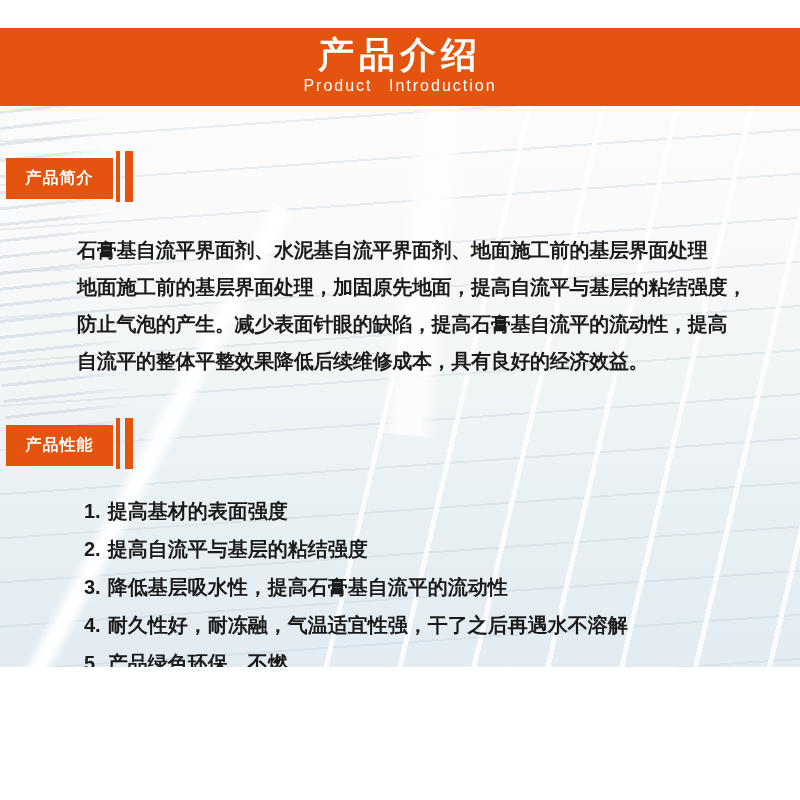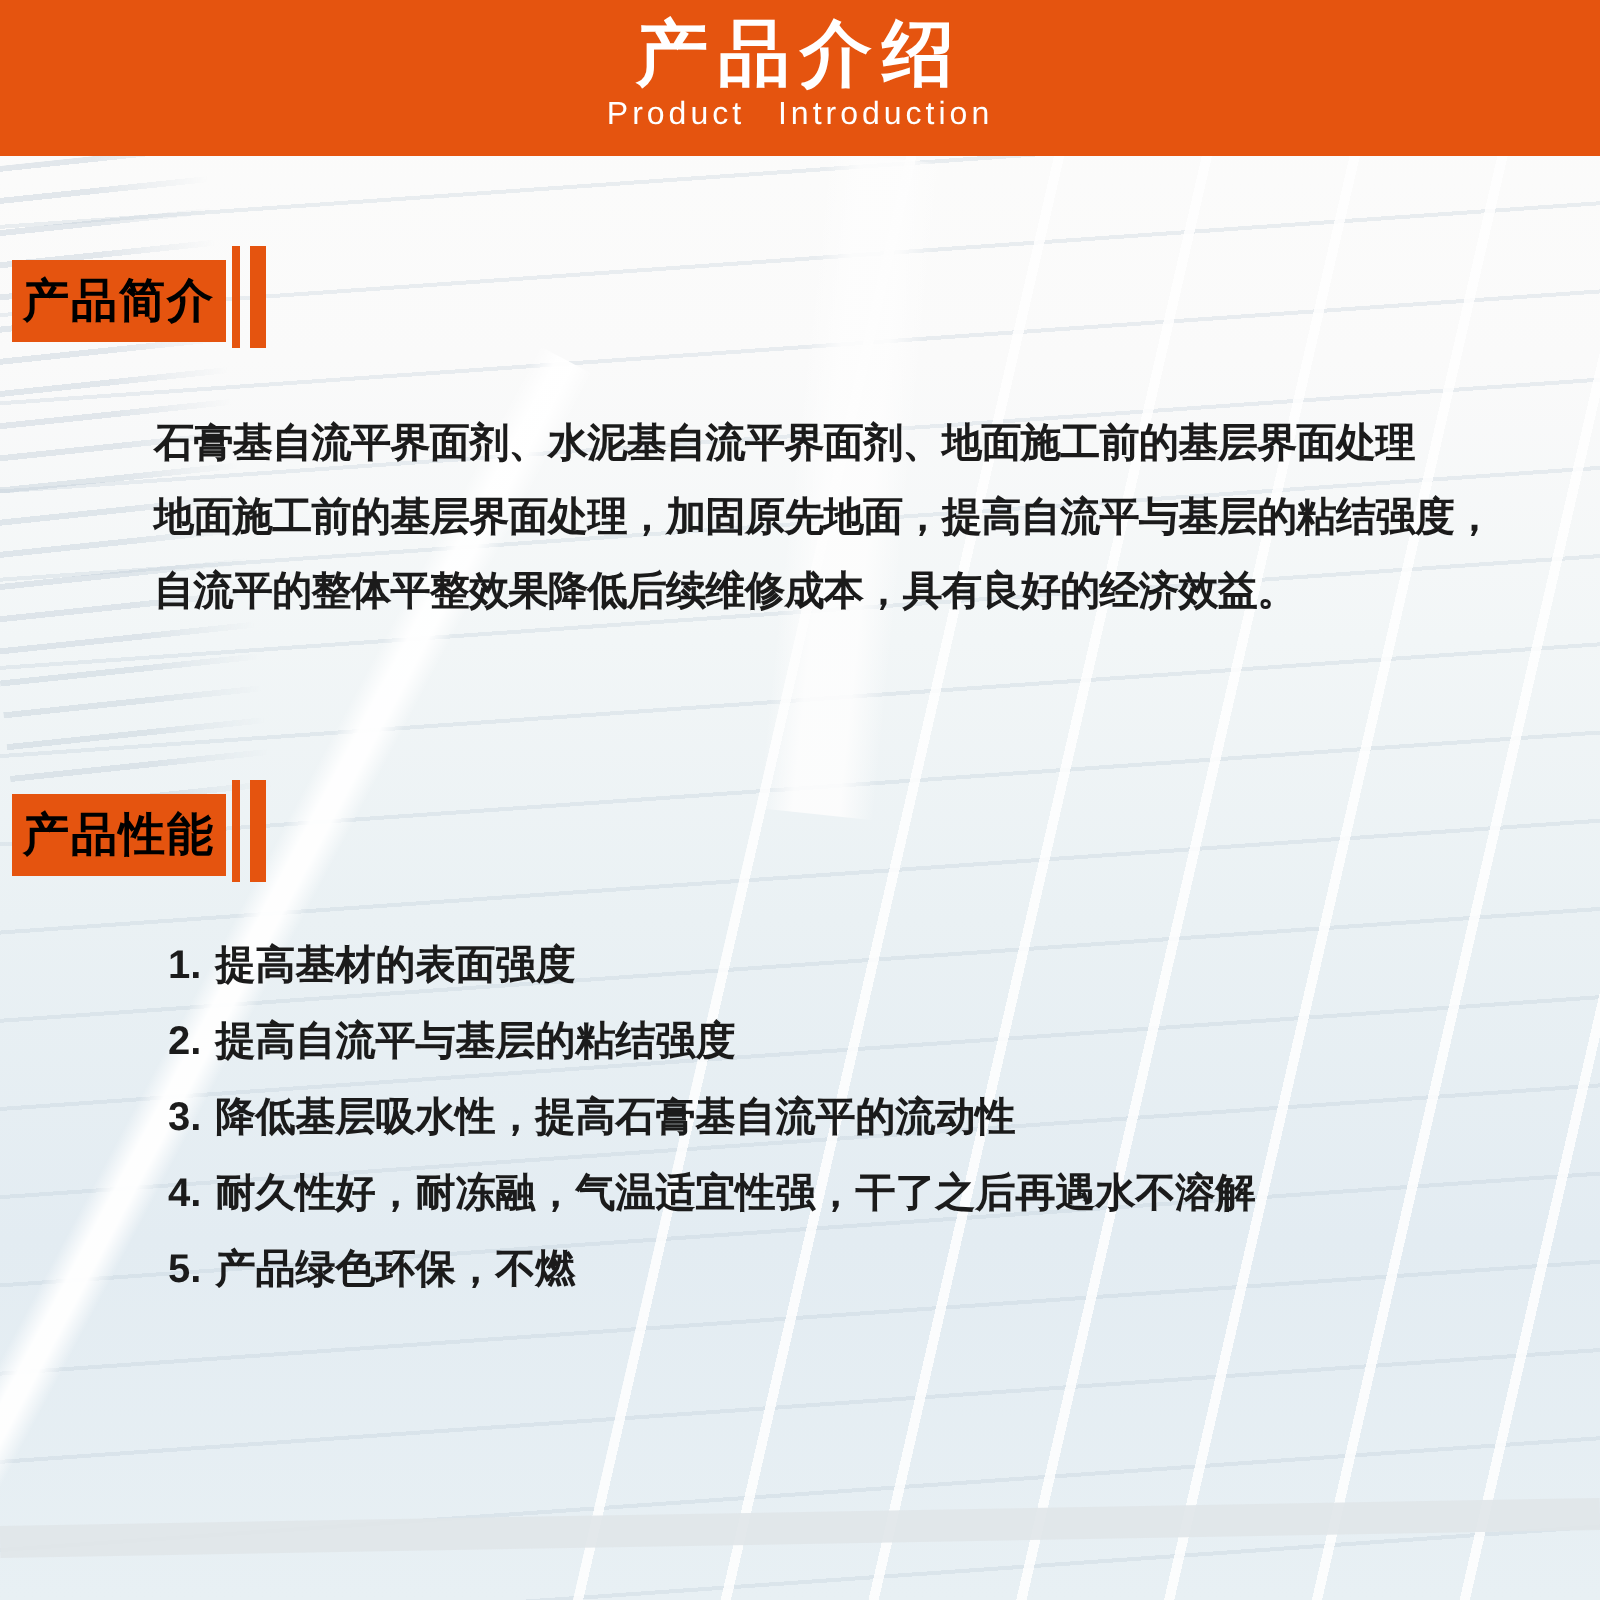--- a/index.html
+++ b/index.html
@@ -2,25 +2,26 @@
 <html style="--accent: #e5540f; --ink: #1b1b1b;"><head>
 <meta charset="utf-8">
 <style>
   * { margin: 0; padding: 0; box-sizing: border-box; }
   html, body { background: #ffffff; }
   body { font-family: "Liberation Sans", sans-serif; }
 
   .page {
     position: relative;
     width: 800px;
-    height: 800px;
+    height: 639px;
     overflow: hidden;
     background: linear-gradient(180deg,
       #fcfcfb 0px, #fafafa 180px, #f2f6f7 320px,
       #eaf1f4 460px, #e3ecf2 620px, #e8f0f4 800px);
+    margin-top: 28px;
   }
 
   
   .facade { position: absolute; inset: 0; pointer-events: none; }
   .facade-lines-h {
     position: absolute; left: -80px; top: 40px; width: 1000px; height: 860px;
     background: repeating-linear-gradient(to bottom,
       rgba(185,200,212,0.28) 0 2px, rgba(255,255,255,0) 2px 44px);
     transform: rotate(-4deg);
   }
@@ -66,22 +67,22 @@
   }
   .banner-subtitle {
     font-family: Liberation Sans, sans-serif;
     font-size: 16px; letter-spacing: 2px; word-spacing: 10px; line-height: 22px;
   }
 
   
   .section-label { position: absolute; left: 0; z-index: 4; }
   .label-box {
     position: absolute; left: 6px; top: 0; width: 107px; height: 41px;
-    background: var(--accent); color: #000000;
-    font-size: 23px; font-weight: bold; letter-spacing: 1px;
+    background: var(--accent); color: #ffffff;
+    font-size: 16px; font-weight: bold; letter-spacing: 1px;
     display: flex; align-items: center; justify-content: center;
   }
   .stripe { position: absolute; top: -7px; height: 51px; background: var(--accent); }
   .stripe-thin  { left: 116px; width: 4px; }
   .stripe-thick { left: 125px; width: 8px; }
 
   
   .intro-paragraph {
     position: absolute; left: 77px; top: 204px; width: 660px; z-index: 4;
     color: var(--ink); font-size: 20px; font-weight: bold;
@@ -118,20 +119,21 @@
 
   <div class="section-label" style="top:130px">
     <div class="stripe stripe-thin"></div>
     <div class="stripe stripe-thick"></div>
     <div class="label-box">产品简介</div>
   </div>
 
   <div class="intro-paragraph">
     <div class="para-line">石膏基自流平界面剂、水泥基自流平界面剂、地面施工前的基层界面处理</div>
     <div class="para-line">地面施工前的基层界面处理，加固原先地面，提高自流平与基层的粘结强度，</div>
+    <div class="para-line">防止气泡的产生。减少表面针眼的缺陷，提高石膏基自流平的流动性，提高</div>
     <div class="para-line">自流平的整体平整效果降低后续维修成本，具有良好的经济效益。</div>
   </div>
 
   <div class="section-label" style="top:397px">
     <div class="stripe stripe-thin"></div>
     <div class="stripe stripe-thick"></div>
     <div class="label-box">产品性能</div>
   </div>
 
   <div class="feature-list">

